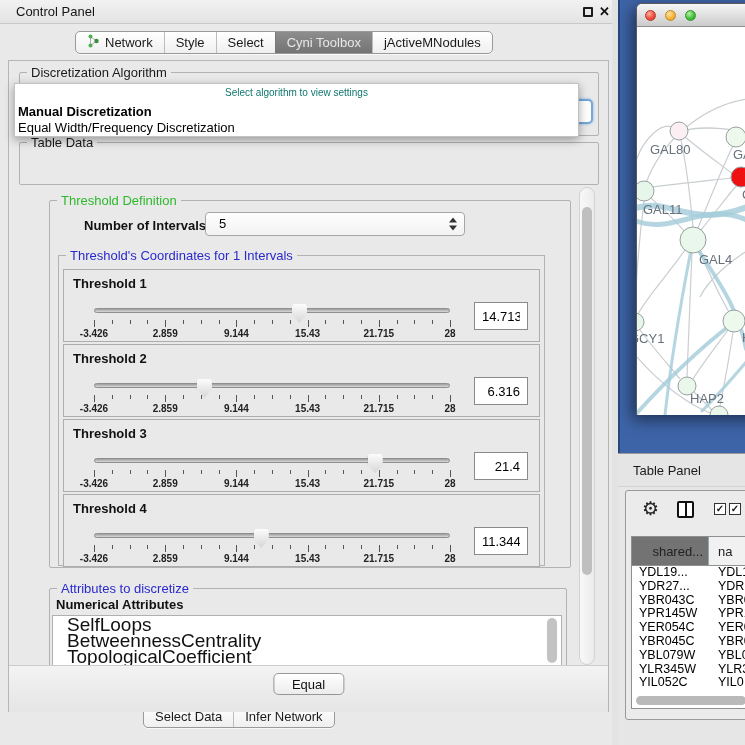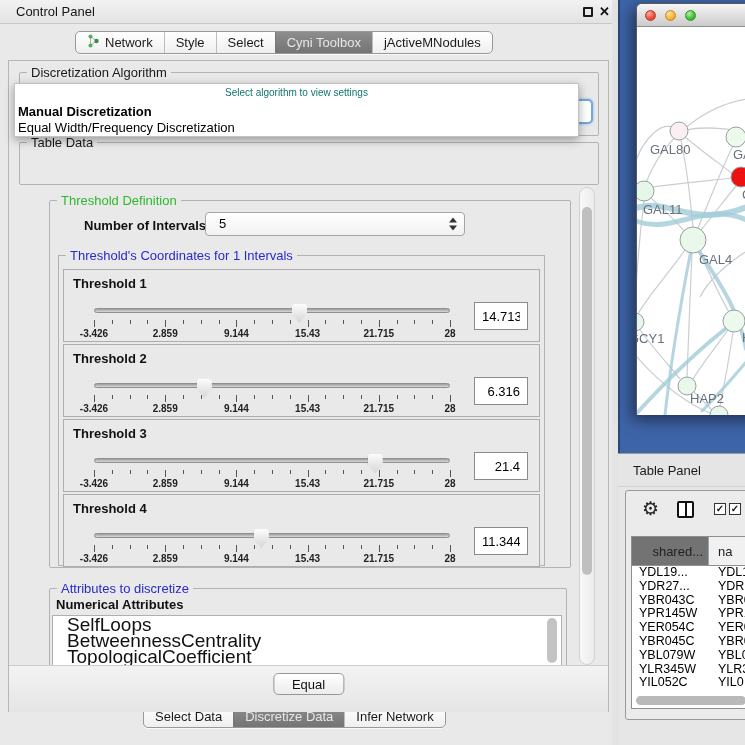--- a/index.html
+++ b/index.html
@@ -355,23 +355,20 @@
 
       <div class="apply-bar">
         <button class="apply-btn">Equal</button>
       </div>
     </div>
 
     <div id="bottom-tabs" class="seg seg-bottom">
         <div class="seg-item">
           <span>Select Data</span>
         </div>
-        <div class="seg-item sel">
-          <span>Discretize Data</span>
-        </div>
         <div class="seg-item">
           <span>Infer Network</span>
         </div>
       </div>
   </div>
 
   <div class="gap"></div>
 
   <div class="desktop">
     <div class="mac-window">

